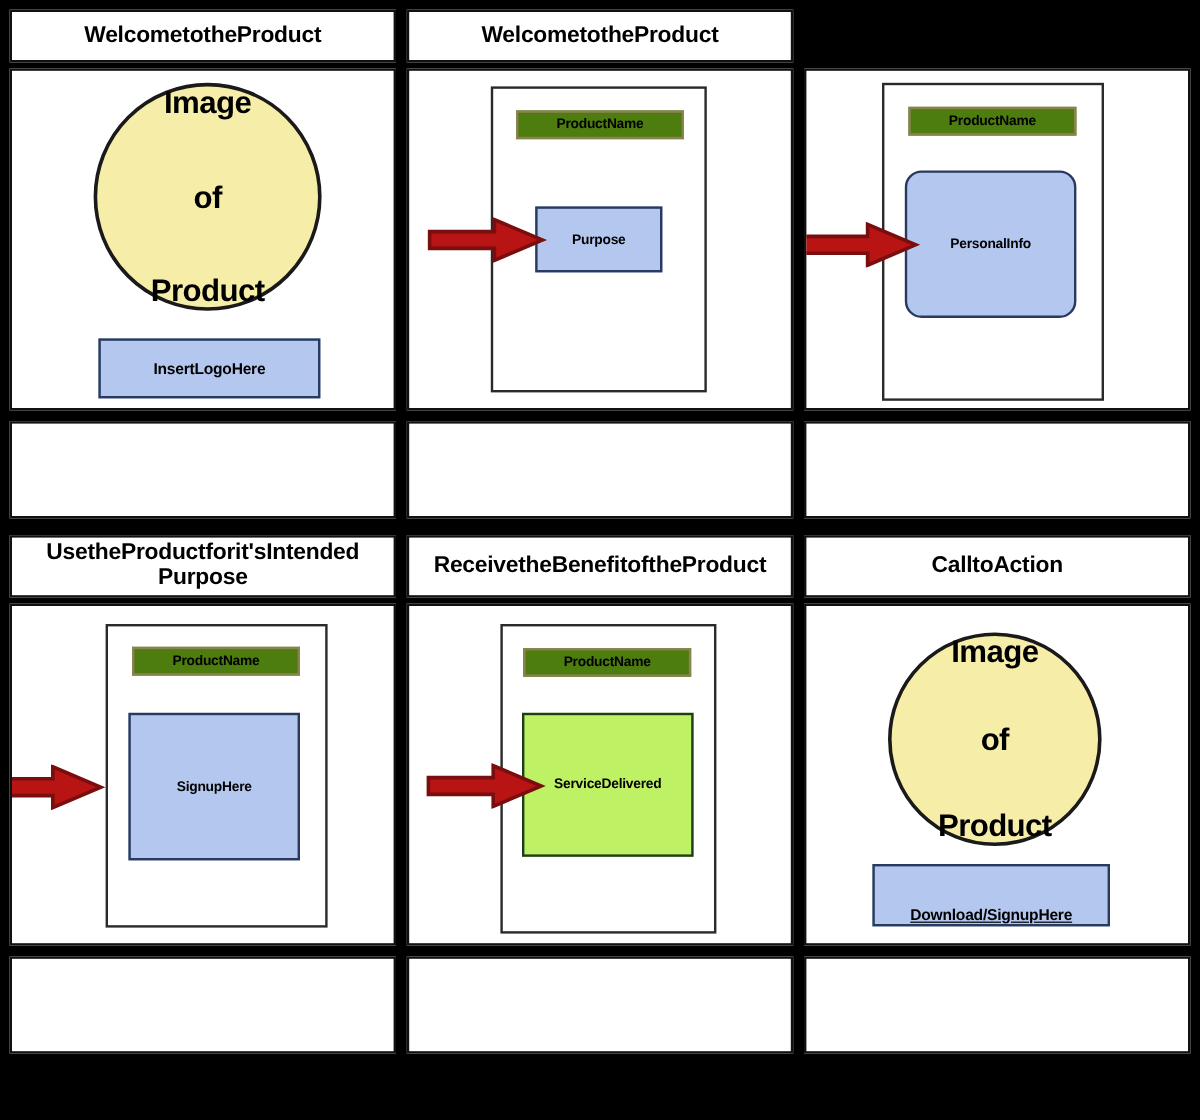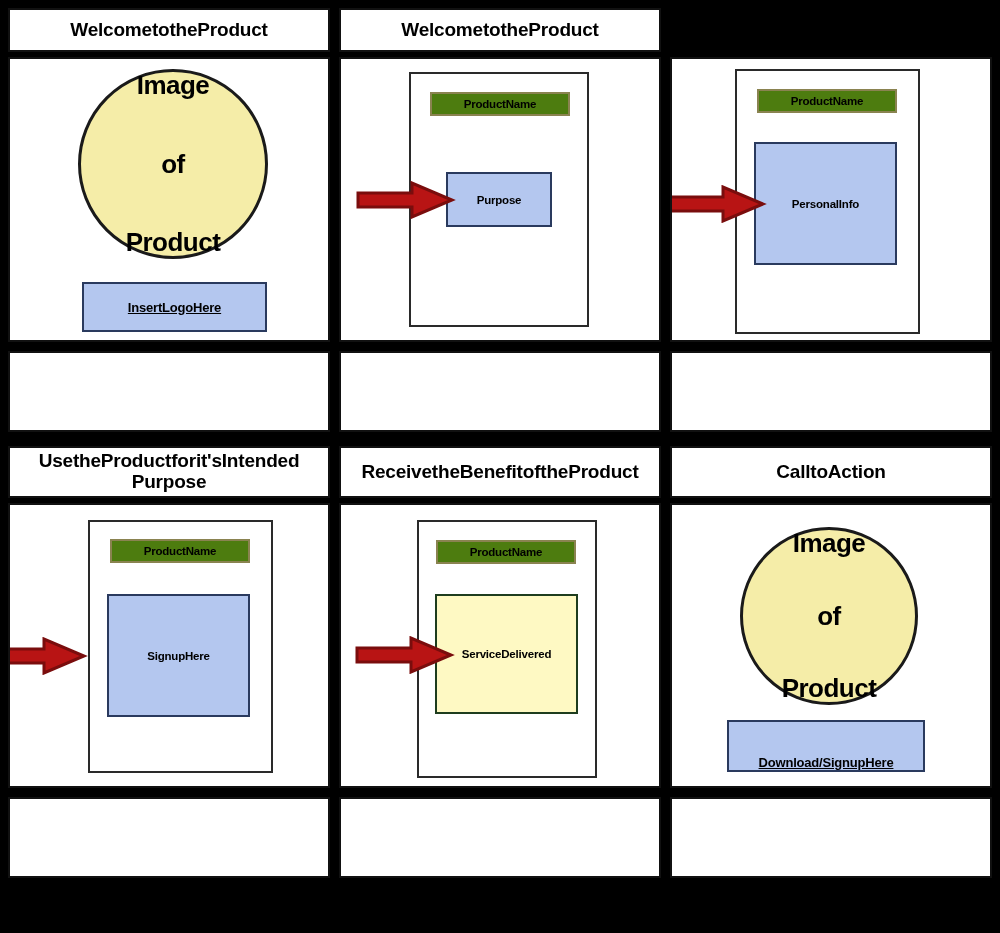--- a/index.html
+++ b/index.html
@@ -115,27 +115,26 @@
     text-align: center;
   }
   .box-label {
     font-size: 11.5px;
     font-weight: bold;
     color: #000;
     letter-spacing: -0.2px;
   }
   .box-label.big {
     font-size: 13px;
-    text-decoration: underline;
   }
   .box-label.underline { text-decoration: underline; margin-top: 32px; }
 
   .blue  { background: #b4c7ef; border: 2px solid #2a3a5e; }
   .yellow{ background: #4d7c0f; border: 2px solid #8a8350; }
-  .green { background: #fef9c3; border: 2px solid #1e3d1e; }
+  .green { background: #bef264; border: 2px solid #1e3d1e; }
   .frame { background: #ffffff; border: 2px solid #2a2a2a; }
 
   
   .arrow {
     position: absolute;
   }
 </style>
 </head>
 <body>
 
@@ -182,21 +181,21 @@
         </div>
       </div>
 
       <div class="cell panel-cell">
         <div class="scene">
           <div class="box frame" style="left:63px; top:10px; width:185px; height:265px;">
           </div>
           <div class="box yellow" style="left:85px; top:30px; width:140px; height:24px;">
             <span class="box-label">ProductName</span>
           </div>
-          <div class="box blue" style="left:82px; top:83px; width:143px; height:123px;">
+          <div class="box blue" style="left:82px; top:83px; width:143px; height:123px;border-radius:14px;">
             <span class="box-label">PersonalInfo</span>
           </div>
           <svg class="arrow" style="left:-5px; top:126px;" width="100" height="38" viewBox="0 0 100 38">
             <polygon points="2,12 56,12 56,2 96,19 56,36 56,26 2,26" fill="#b81414" stroke="#7a0d0d" stroke-width="3" stroke-linejoin="miter"></polygon>
           </svg>
         </div>
       </div>
     </div>
 
     <div class="band caption-band">

